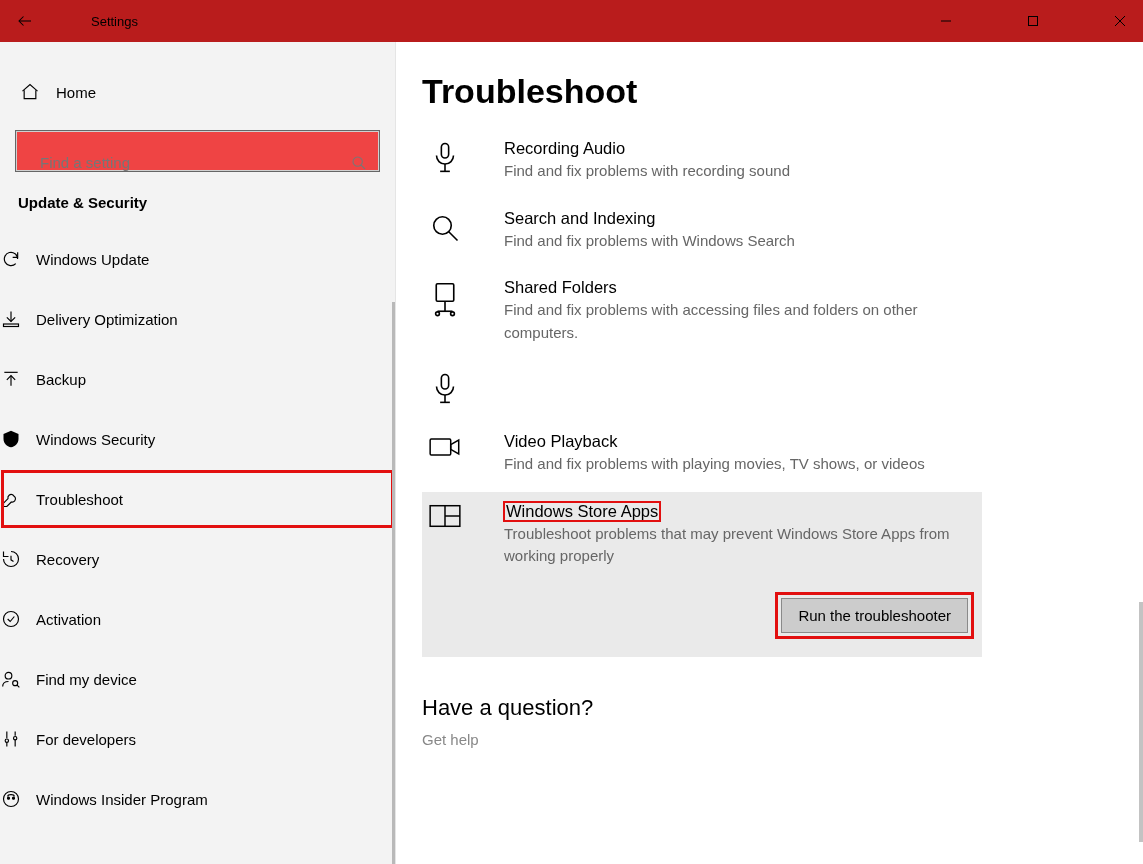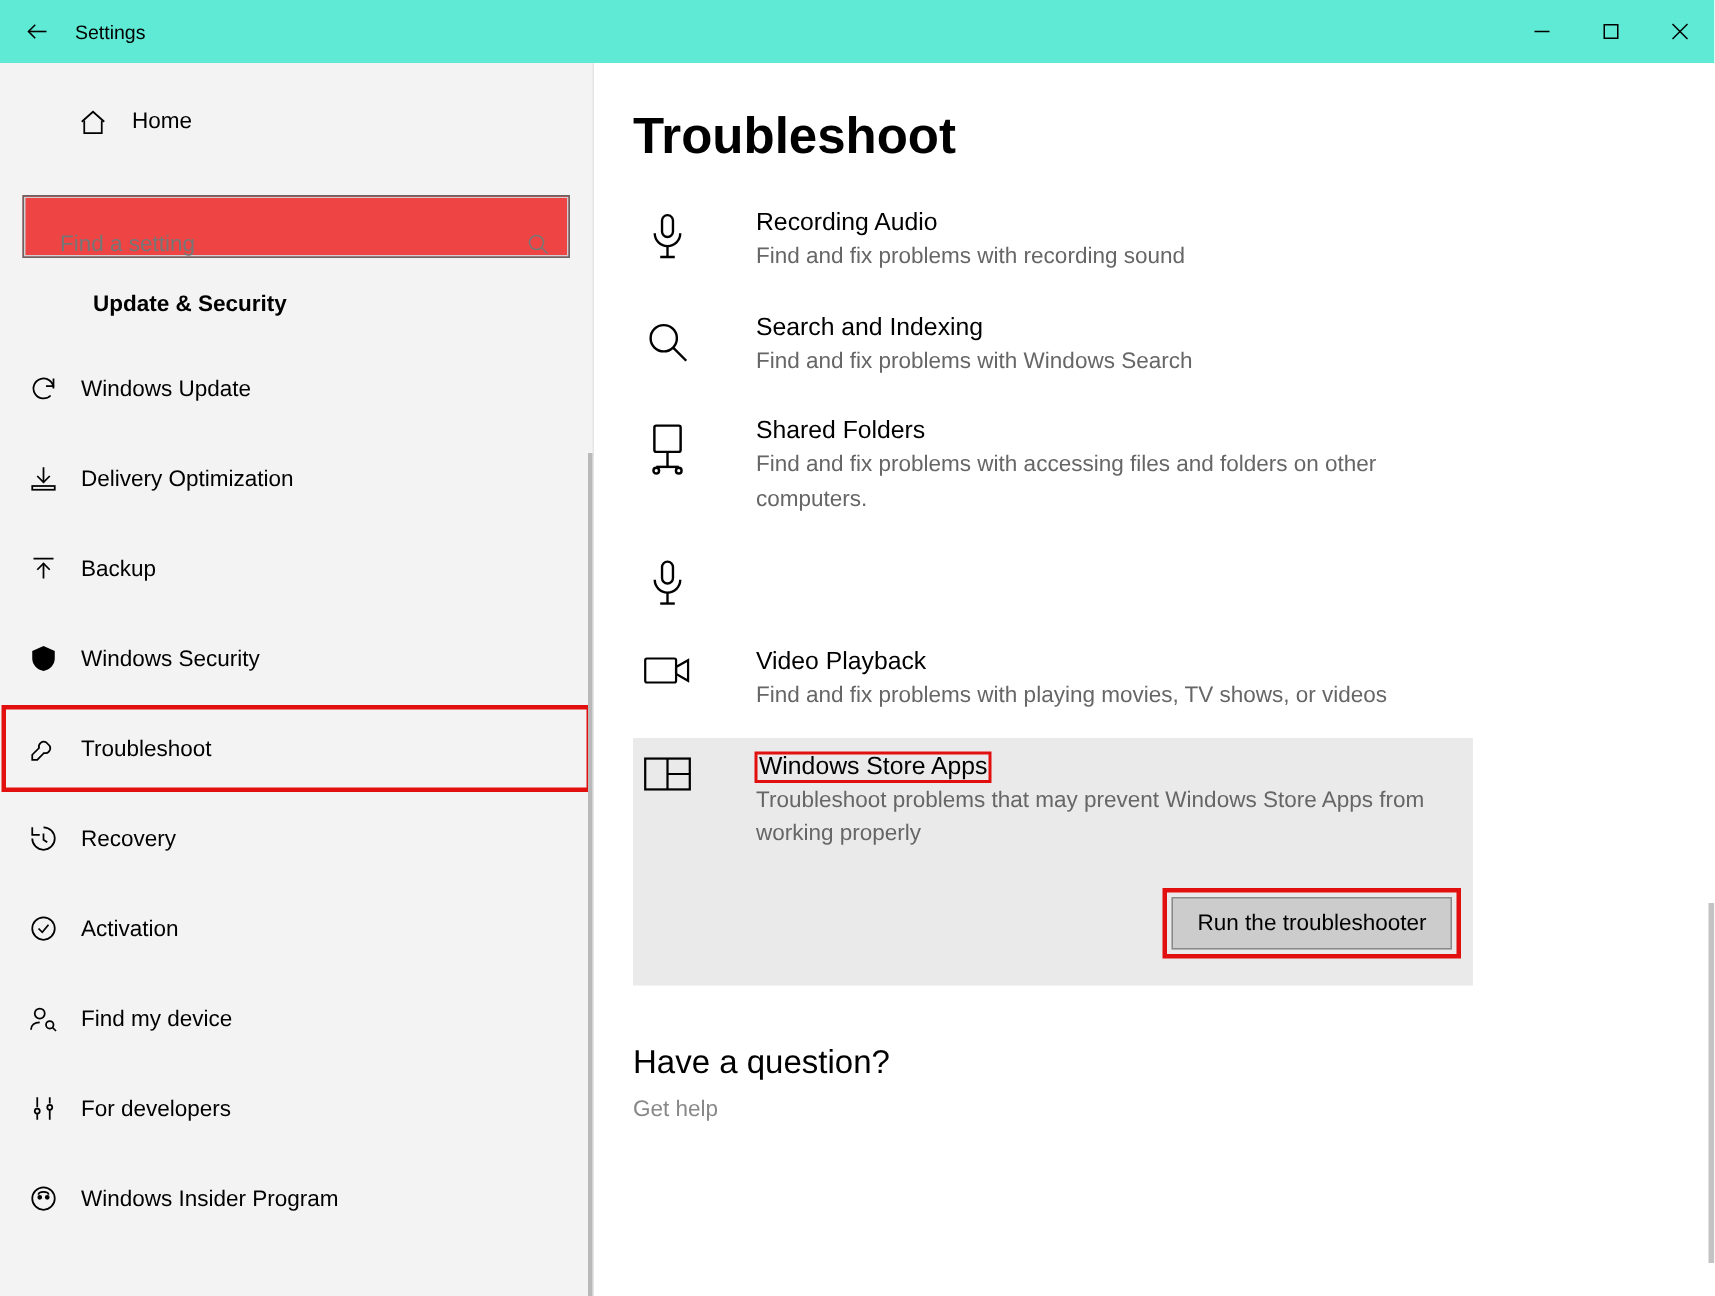--- a/index.html
+++ b/index.html
@@ -12,61 +12,62 @@
     width: 1143px;
     height: 864px;
     overflow: hidden;
     display: flex;
     flex-direction: column;
   }
   .titlebar {
     height: 42px;
     display: flex;
     align-items: center;
-    background: #5eead4;
+    background: #b91c1c;
+    gap: 41px;
   }
   .titlebar .back {
     width: 50px; height: 42px; display: flex; align-items: center; justify-content: center;
   }
   .titlebar .app-title {
     font-size: 13px; flex: 0 0 auto; color: #000;
   }
   .titlebar-spacer { flex: 1; }
   .win-ctrl { width: 46px; height: 42px; display: flex; align-items:center; justify-content:center; }
   .main {
     flex: 1; display: flex; min-height: 0;
   }
   .sidebar {
     width: 396px; background:#f3f3f3; position: relative; padding-top: 30px;
     border-right: 1px solid #e5e5e5;
   }
   .home-link {
-    display: flex; align-items: flex-start; height: 40px; padding-left: 20px;
-    font-size: 15px; margin-bottom: 18px; margin-left: 32px;
+    display: flex; align-items: center; height: 40px; padding-left: 20px;
+    font-size: 15px; margin-bottom: 18px;
   }
   .home-link .icon { width: 22px; margin-right: 14px; }
   .searchbox {
     margin: 0 15px 22px 15px;
     border: 1px solid #666;
     height: 42px; display: flex; align-items: flex-end;
     background: #ef4444;
     box-shadow: inset 0 0 0 1px #d0d0d0;
     padding-left: 12px;
   }
   .searchbox input {
     flex:1; border:0; outline:0; padding: 0 12px; font-size:15px; background:transparent; color:#333;
   }
   .searchbox input::placeholder { color:#767676; }
   .searchbox .sicon { width:40px; display:flex; align-items:center; justify-content:center; color:#767676;}
   .sidebar-section {
-    font-size: 15px; font-weight: 600; padding: 0 18px 18px 18px; margin-left: 44px;
+    font-size: 15px; font-weight: 600; padding: 0 18px 18px 18px;
   }
   .nav-scroll { position:absolute; right:0; top:260px; bottom:0; width:3px; background:#b9b9b9; }
   .nav-item {
-    display:flex; align-items:center; height: 60px; padding-left:18px;
+    display:flex; align-items:center; height: 60px; 
     font-size:15px; color:#000;
   }
   .nav-item .nicon { width:22px; height:22px; margin-right:14px; display:flex; align-items:center; justify-content:center;}
   .nav-item.highlight { outline: 3px solid #e20f0f; outline-offset:-4px; }
   .content {
     flex:1; position:relative; padding: 30px 20px 0 26px; overflow:hidden;
   }
   .page-title { font-size:34px; font-weight:600; margin-bottom:18px; }
   .troubleshooters { width: 560px; }
   .ts-item { display:flex; padding: 10px 14px 16px 4px; gap: 32px; }

